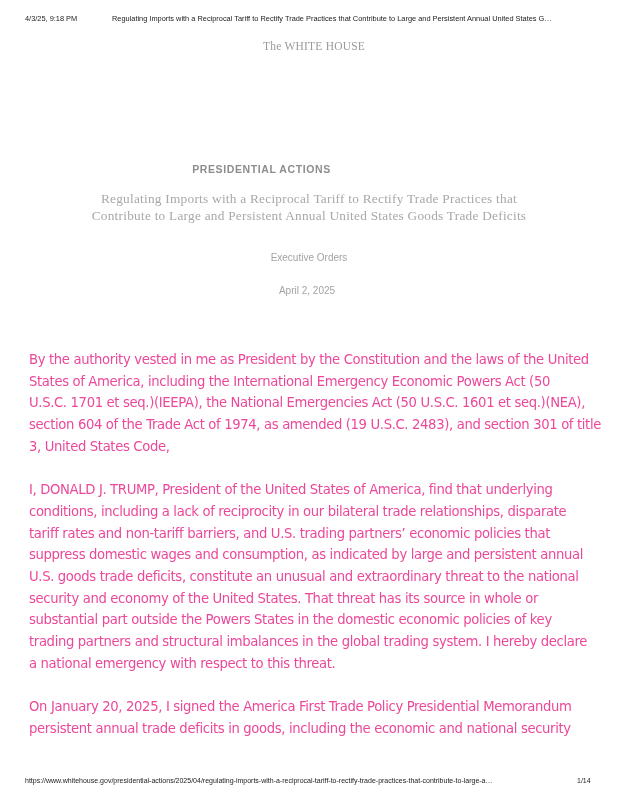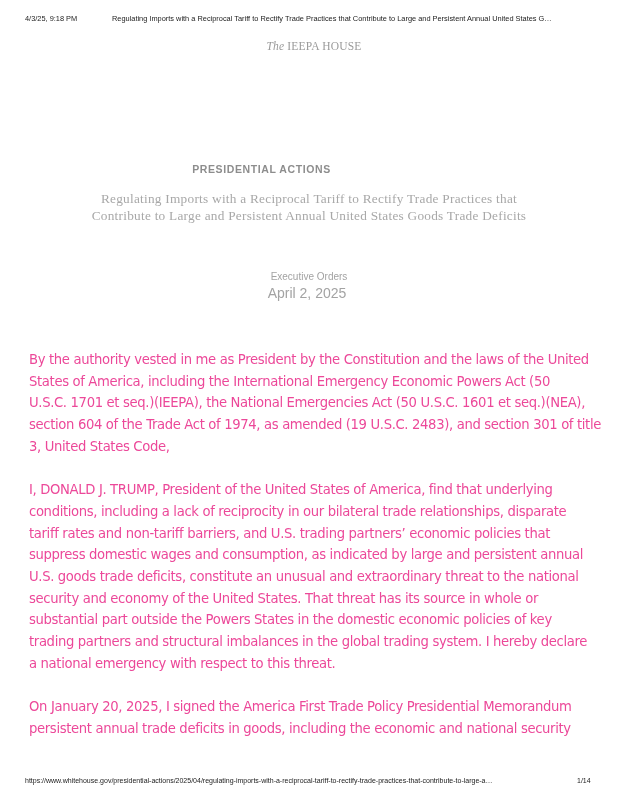--- a/index.html
+++ b/index.html
@@ -40,21 +40,20 @@
       top: 40px;
       left: 0;
       width: 618px;
       text-align: center;
       font-family: "Liberation Serif", serif;
       font-size: 11.5px;
       color: #9a9a9a;
       letter-spacing: 0.2px;
     }
     .site-logo .the {
-      font-style: italic;
       margin-right: 3px;
       margin-left: 10px;
     }
     .section-label {
       position: absolute;
       top: 163px;
       left: 0;
       width: 523px;
       text-align: center;
       font-family: "Liberation Sans", sans-serif;
@@ -77,30 +76,29 @@
     }
     .category {
       position: absolute;
       top: 252px;
       left: 0;
       width: 618px;
       text-align: center;
       font-family: "Liberation Sans", sans-serif;
       font-size: 10px;
       color: #a3a3a3;
-      margin-top: 19px;
     }
     .pub-date {
       position: absolute;
       top: 285px;
       left: 0;
       width: 614px;
       text-align: center;
       font-family: "Liberation Sans", sans-serif;
-      font-size: 14px;
+      font-size: 10px;
       color: #a3a3a3;
     }
     .body-text {
       position: absolute;
       top: 349px;
       left: 29px;
       width: 570px;
       font-family: "DejaVu Sans", sans-serif;
       font-size: 13.2px;
       line-height: 21.7px;
@@ -138,21 +136,21 @@
   </style>
 </head>
 <body>
 
 <div class="print-header">
   <span class="date">4/3/25, 9:18 PM</span>
   <span class="title">Regulating Imports with a Reciprocal Tariff to Rectify Trade Practices that Contribute to Large and Persistent Annual United States G…</span>
 </div>
 
 <div class="site-logo">
-  <span class="the">The</span><span>IEEPA HOUSE</span>
+  <span class="the">The</span><span>WHITE HOUSE</span>
 </div>
 
 <div class="section-label">PRESIDENTIAL ACTIONS</div>
 
 <div class="doc-title">
   <div>Regulating Imports with a Reciprocal Tariff to Rectify Trade Practices that</div>
   <div>Contribute to Large and Persistent Annual United States Goods Trade Deficits</div>
 </div>
 
 <div class="category">Executive Orders</div>

